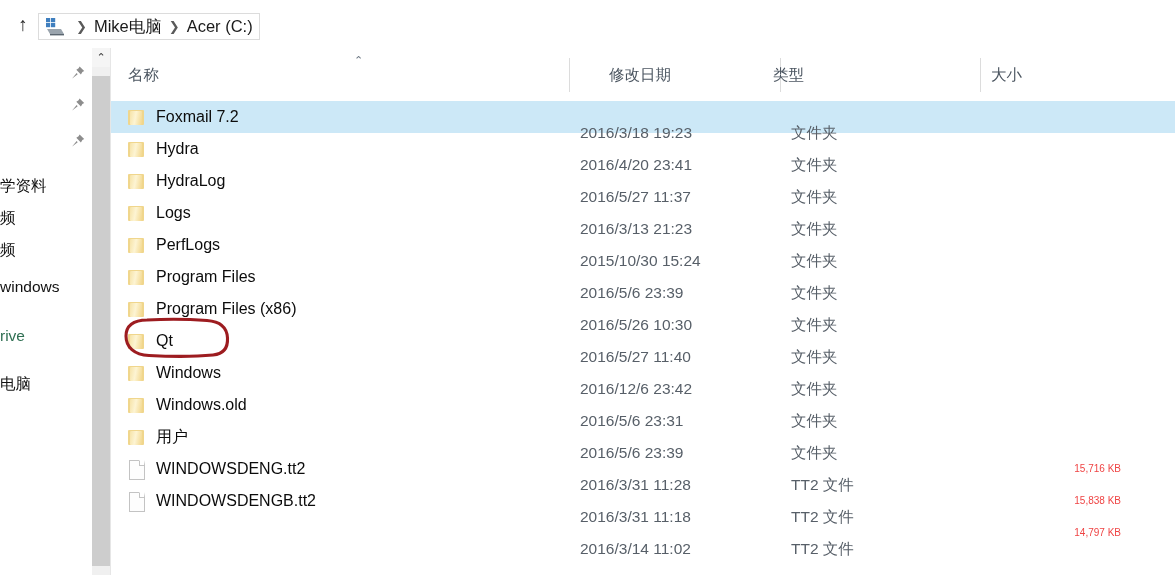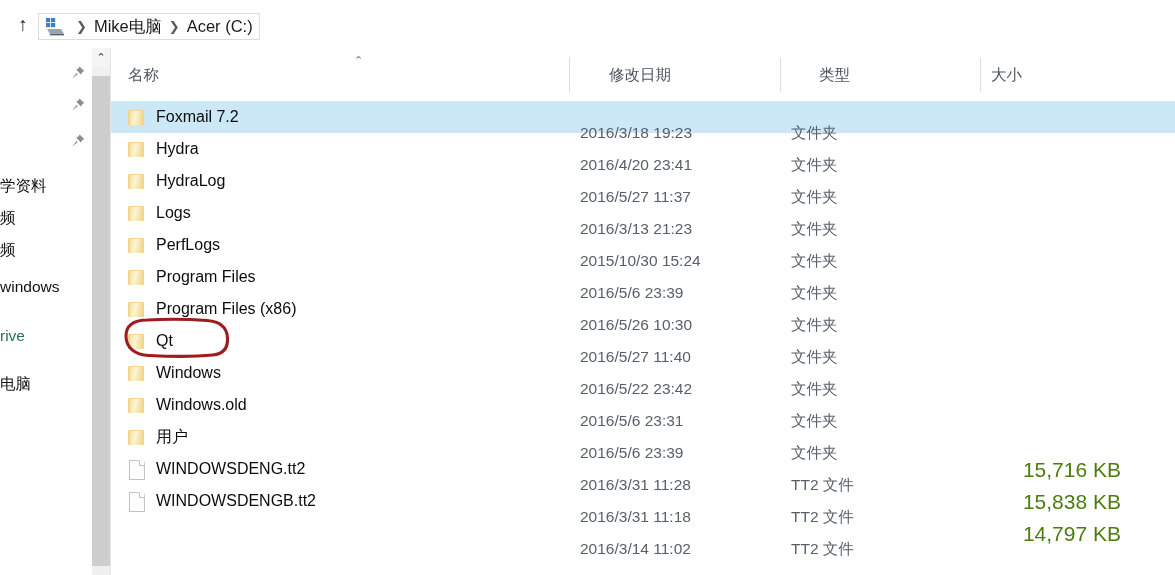--- a/index.html
+++ b/index.html
@@ -208,22 +208,22 @@
   }
   .size-cell {
     position: absolute;
     top: 0; height: 32px;
     left: 870px; width: 140px;
     display: flex;
     align-items: center;
     justify-content: flex-end;
   }
   .size-text {
-    font-size: 21px;
-    color: #4d7c0f;
+    font-size: 10px;
+    color: #ef4444;
     line-height: 1;
     white-space: nowrap;
   }
 
   
   .folder {
     position: absolute;
     left: 0; top: 3px;
     width: 16px; height: 15px;
   }
@@ -356,21 +356,21 @@
       <div class="col-div" style="left:869px;"></div>
 
       <div class="sort-chevron" style="left:243px; top:7px;">⌃</div>
 
       <div class="col" style="left:17px;">
         <span class="col-title">名称</span>
       </div>
       <div class="col" style="left:469px;margin-left:29px;">
         <span class="col-title">修改日期</span>
       </div>
-      <div class="col" style="left:708px;">
+      <div class="col" style="left:662px;">
         <span class="col-title">类型</span>
       </div>
       <div class="col" style="left:880px;">
         <span class="col-title">大小</span>
       </div>
     </div>
 
     <div class="rows" id="rows">
         <div class="row selected">
           <div class="cell cell-name">
@@ -512,21 +512,21 @@
           <div class="cell cell-name">
             <span class="icon-slot">
               <span class="folder">
                 <span class="back"></span>
                 <span class="front"></span>
               </span>
             </span>
             <span class="name-text">Windows</span>
           </div>
           <div class="cell cell-date">
-            <span class="date-text">2016/5/22 23:42</span>
+            <span class="date-text">2016/12/6 23:42</span>
           </div>
           <div class="cell cell-type">
             <span class="type-text">文件夹</span>
           </div>
         </div>
         <div class="row">
           <div class="cell cell-name">
             <span class="icon-slot">
               <span class="folder">
                 <span class="back"></span>

